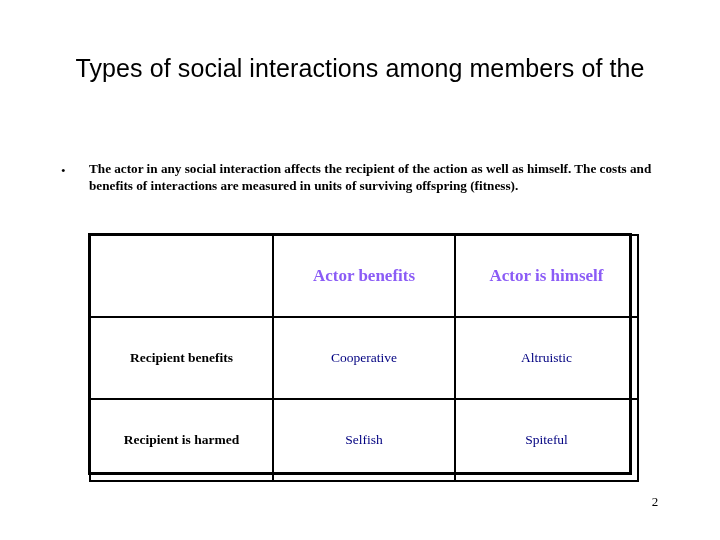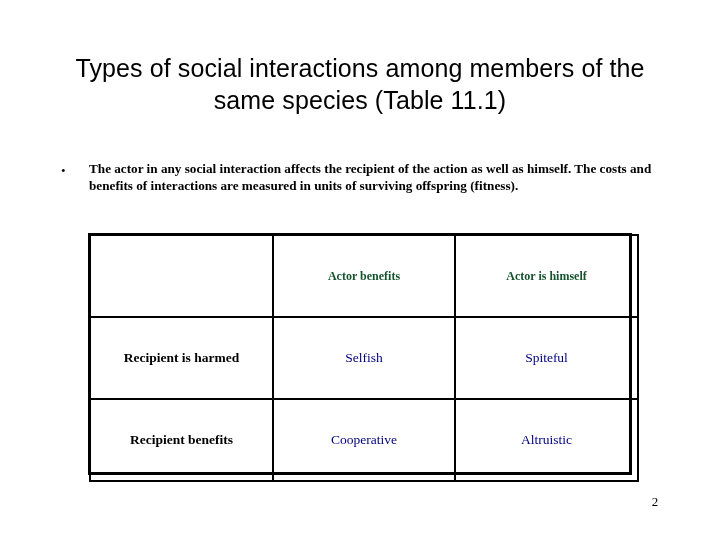--- a/index.html
+++ b/index.html
@@ -88,23 +88,23 @@
     padding: 0;
     height: 80px;
     background: #ffffff;
   }
   .col-label  { width: 181px; }
   .col-data-a { width: 180px; }
   .col-data-b { width: 181px; }
 
   .cell-head {
     font-family: "Liberation Serif", "DejaVu Serif", serif;
-    font-size: 12px;
+    font-size: 17px;
     font-weight: 700;
-    color: #14532d;
+    color: #8b5cf6;
   }
   .cell-rowlabel {
     font-family: "Liberation Serif", "DejaVu Serif", serif;
     font-size: 13.5px;
     font-weight: 700;
     color: #000000;
   }
   .cell-value {
     font-family: "Liberation Serif", "DejaVu Serif", serif;
     font-size: 13.5px;
@@ -138,46 +138,45 @@
     color: #000000;
   }
 </style>
 </head>
 <body>
 
 <div class="slide">
 
   <div class="title-block">
     <div class="title-line">Types of social interactions among members of the</div>
-    <div class="title-line">same species (Table 11.1)</div>
   </div>
 
   <div class="body-block">
     <div class="bullet-row">
       <span class="bullet-marker">•</span>
       <div class="bullet-text">The actor in any social interaction affects the recipient of the action as well as himself.  The costs and benefits of interactions are measured in units of surviving offspring (fitness).</div>
     </div>
   </div>
 
   <table class="matrix-table">
     <tbody>
       <tr>
         <td class="col-label cell-empty"></td>
         <td class="col-data-a cell-head">Actor benefits</td>
         <td class="col-data-b cell-head">Actor is himself</td>
       </tr>
       <tr>
+        <td class="col-label cell-rowlabel">Recipient benefits</td>
+        <td class="col-data-a cell-value">Cooperative</td>
+        <td class="col-data-b cell-value">Altruistic</td>
+      </tr>
+      <tr>
         <td class="col-label cell-rowlabel">Recipient is harmed</td>
         <td class="col-data-a cell-value">Selfish</td>
         <td class="col-data-b cell-value">Spiteful</td>
-      </tr>
-      <tr>
-        <td class="col-label cell-rowlabel">Recipient benefits</td>
-        <td class="col-data-a cell-value">Cooperative</td>
-        <td class="col-data-b cell-value">Altruistic</td>
       </tr>
     </tbody>
   </table>
   <div class="table-frame"></div>
 
   <div class="page-number">2</div>
 
 </div>
 
 </body></html>

